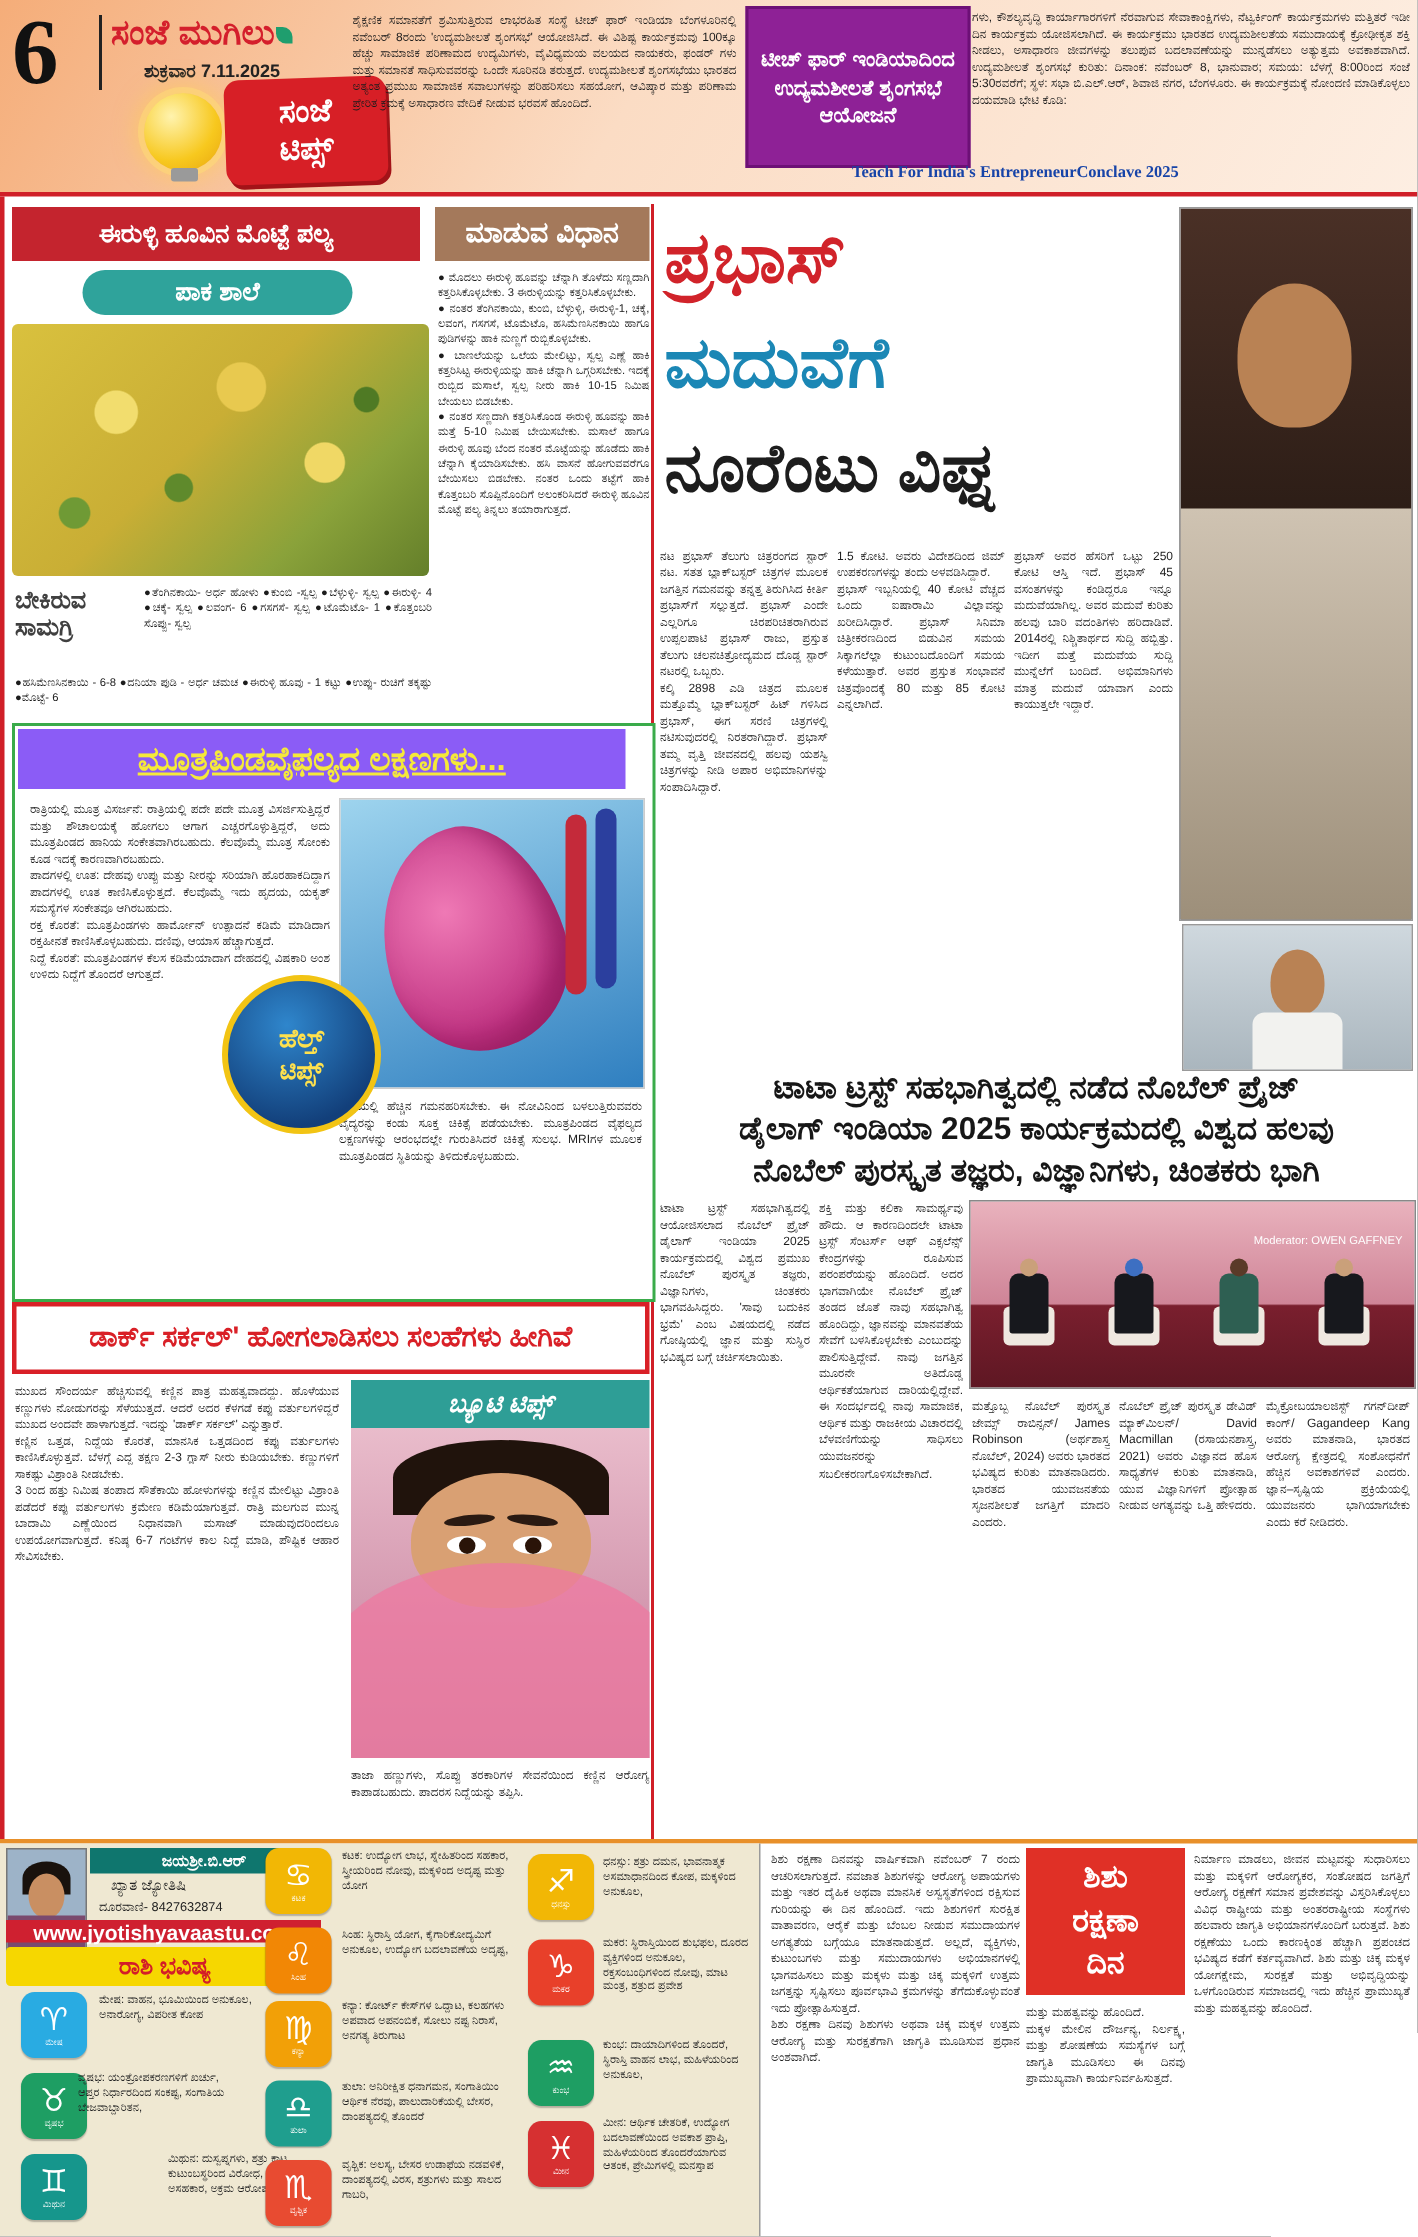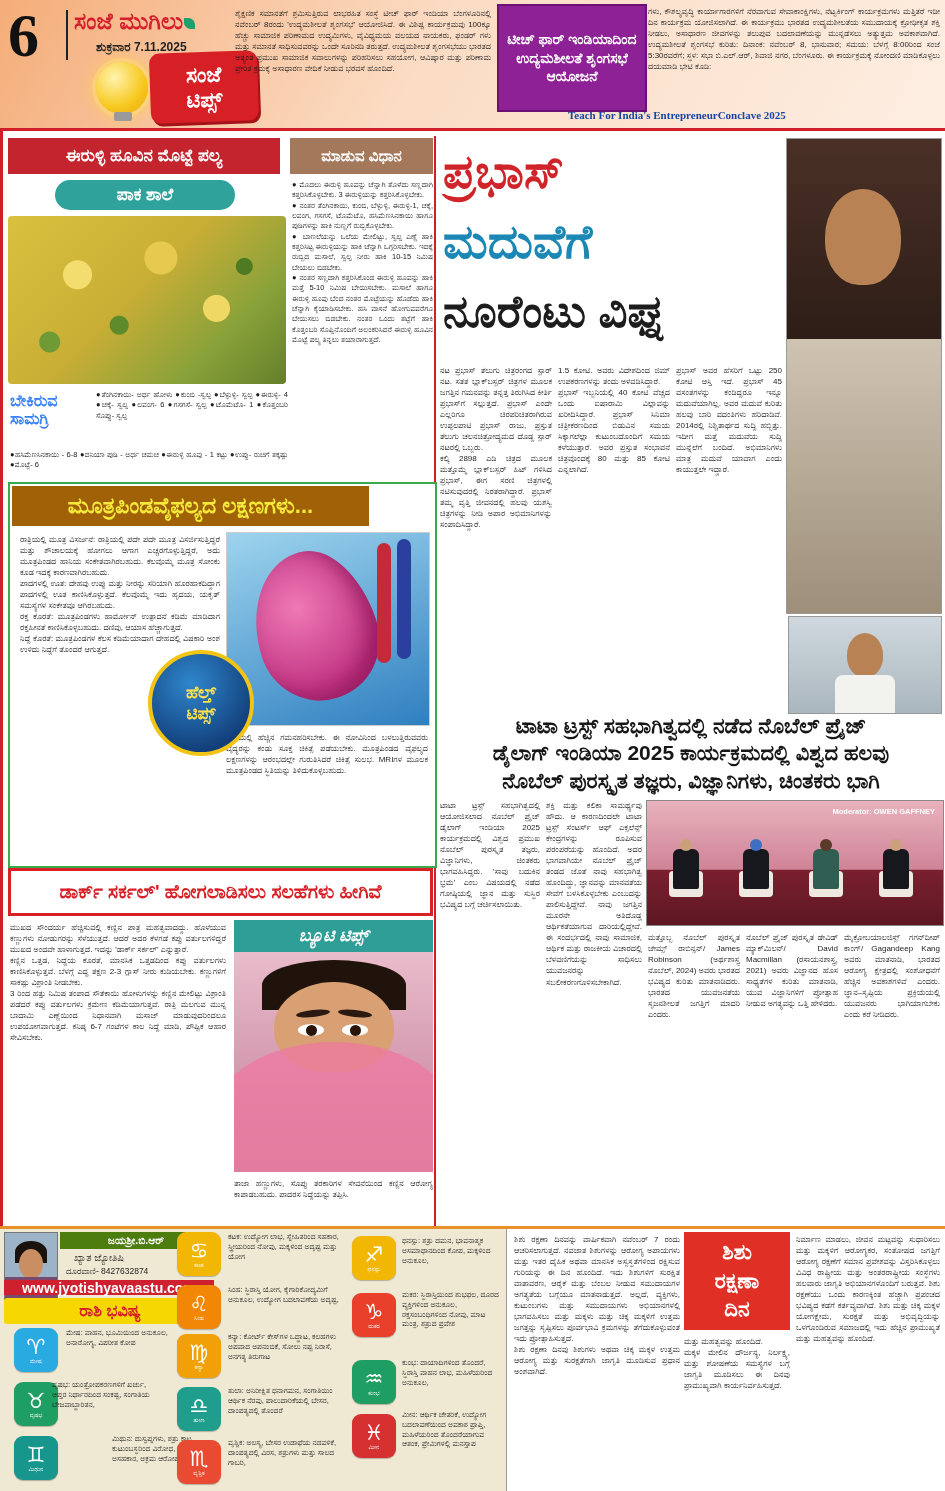--- a/index.html
+++ b/index.html
@@ -24,35 +24,35 @@
           display:flex;flex-direction:column;align-items:center;justify-content:center;white-space:pre-line;text-align:center;
           box-shadow:2px 3px 0 #a31318;}
   .pbox{left:497px;top:4px;width:142px;height:100px;background:#8e2196;border:2px solid #6d1076;
         color:#fff;font-weight:bold;font-size:14px;line-height:1.35;display:flex;align-items:center;justify-content:center;
         text-align:center;padding:2px;}
   .engline{left:568px;top:109px;font-size:11px;font-weight:bold;color:#1744a8;font-family:"Liberation Serif","DejaVu Serif",serif;}
   .redhr{background:#d01f28;}
   .orhr{background:#e8902a;}
   
   .rhead{left:8px;top:138px;width:272px;height:36px;background:#c4242e;font-size:17px;}
-  .rmeth{left:290px;top:138px;width:143px;height:36px;background:#a4795b;font-size:15px;}
+  .rmeth{left:290px;top:138px;width:143px;height:36px;background:#a4795b;font-size:19px;}
   .paka{left:55px;top:180px;width:180px;height:30px;background:#2fa39b;border-radius:15px;font-size:17px;}
   .food{left:8px;top:216px;width:278px;height:168px;border-radius:4px;
         background:
          radial-gradient(circle at 25% 35%,#f2dd6e 0 14px,transparent 15px),
          radial-gradient(circle at 55% 25%,#e8c94f 0 16px,transparent 17px),
          radial-gradient(circle at 75% 55%,#f0d865 0 13px,transparent 14px),
          radial-gradient(circle at 40% 65%,#5f8a2c 0 9px,transparent 10px),
          radial-gradient(circle at 85% 30%,#4f7a24 0 8px,transparent 9px),
          radial-gradient(circle at 15% 75%,#6f9a35 0 10px,transparent 11px),
          linear-gradient(135deg,#d9c13e,#c9ae35 45%,#8aa23a 75%,#647f2a);}
-  .ingl{left:10px;top:392px;width:84px;font-size:16px;font-weight:bold;color:#3b82f6;line-height:1.15;white-space:pre-line;}
+  .ingl{left:10px;top:392px;width:84px;font-size:16px;font-weight:bold;color:#404040;line-height:1.15;white-space:pre-line;}
   
   .kid{left:8px;top:482px;width:425px;height:382px;border:2px solid #3aab4a;background:#fff;}
-  .khead{left:2px;top:2px;width:357px;height:40px;background:#a16207;color:#f5e93a;font-size:22px;}
+  .khead{left:2px;top:2px;width:405px;height:40px;background:#8b5cf6;color:#f5e93a;font-size:22px;text-decoration:underline;}
   .kimg{left:216px;top:48px;width:202px;height:192px;background:linear-gradient(160deg,#9ed4ee,#2f7fc0);overflow:hidden;border:1px solid #ccc;}
   .kidney{position:absolute;left:28px;top:18px;width:120px;height:150px;background:radial-gradient(circle at 40% 35%,#ef79b5,#c03382 70%);
           border-radius:55% 45% 50% 50%/60% 60% 42% 42%;transform:rotate(-18deg);box-shadow:inset -10px -8px 18px rgba(120,10,70,.5);}
   .vessel{position:absolute;width:14px;height:120px;border-radius:8px;}
   .kbadge{left:138px;top:166px;width:98px;height:98px;border-radius:50%;background:radial-gradient(circle at 40% 30%,#2f86cc,#123f7a 75%);
           border:4px solid #f2c414;color:#ffe14d;font-weight:bold;font-size:17px;line-height:1.25;
           display:flex;align-items:center;justify-content:center;text-align:center;white-space:pre-line;z-index:5;}
   
   .bhead{left:8px;top:868px;width:419px;height:42px;border:3px solid #d92027;background:#fff;color:#d92027;font-size:19px;font-weight:bold;
          display:flex;align-items:center;justify-content:center;}
@@ -72,28 +72,28 @@
   .pface{position:absolute;left:38px;top:50px;width:76px;height:96px;background:#b98254;border-radius:50% 50% 45% 45%;}
   .phair{position:absolute;left:20px;top:20px;width:112px;height:130px;background:#1b120c;border-radius:50% 50% 30% 30%;z-index:-1;}
   .pgarb{position:absolute;left:0px;top:200px;width:154px;height:274px;background:linear-gradient(#cfc3b2,#9d8f7a);}
   .psmall{left:788px;top:616px;width:152px;height:96px;background:linear-gradient(#cfd8de,#aab6be);overflow:hidden;border:1px solid #999;}
   .nhead{left:440px;top:712px;width:502px;height:84px;font-size:21px;font-weight:bold;color:#171717;text-align:center;line-height:1.3;white-space:pre-line;}
   .npanel{left:646px;top:800px;width:296px;height:124px;overflow:hidden;border:1px solid #888;
           background:linear-gradient(#e9b2bd,#cf8497 55%,#7a1f2e 56%,#5e1723);}
   .fig{position:absolute;width:26px;height:40px;background:#17181d;border-radius:6px 6px 2px 2px;}
   .fighead{position:absolute;width:12px;height:12px;border-radius:50%;background:#caa07a;}
   .chair{position:absolute;width:34px;height:26px;background:#efe8e0;border-radius:4px;bottom:28px;}
-  .modtxt{position:absolute;right:8px;top:6px;color:#fff;font-size:7.5px;font-weight:bold;}
+  .modtxt{position:absolute;right:8px;top:21px;color:#fff;font-size:7.5px;font-weight:normal;}
   
   .horbg{left:0;top:1229px;width:506px;height:262px;background:#efe8d2;}
   .aphoto{left:4px;top:1232px;width:52px;height:86px;background:#9db3c8;overflow:hidden;border:1px solid #777;}
   .aface{position:absolute;left:14px;top:16px;width:24px;height:30px;background:#c98f62;border-radius:50%;}
   .ahair{position:absolute;left:10px;top:8px;width:32px;height:22px;background:#19120d;border-radius:50% 50% 0 0;}
   .asaree{position:absolute;left:0;top:44px;width:52px;height:42px;background:#7a4a6e;}
-  .aname{left:60px;top:1232px;width:152px;height:17px;background:#4d7c0f;color:#fff;font-weight:bold;font-size:10.5px;
+  .aname{left:60px;top:1232px;width:152px;height:17px;background:#0f766e;color:#fff;font-weight:bold;font-size:10.5px;
          display:flex;align-items:center;justify-content:center;}
   .atitle{left:74px;top:1252px;font-size:10px;font-weight:normal;color:#222;}
   .aphone{left:66px;top:1266px;font-size:8.5px;color:#222;}
   .asite{left:4px;top:1280px;width:210px;height:15px;background:#cf2030;color:#fff;font-weight:bold;font-size:14px;
          display:flex;align-items:center;justify-content:center;}
   .rashi{left:4px;top:1298px;width:212px;height:26px;background:#f6d700;color:#d31d28;font-weight:bold;font-size:16px;
          display:flex;align-items:center;justify-content:center;border-radius:3px;}
   .zic{width:44px;height:44px;border-radius:9px;color:#fff;display:flex;flex-direction:column;align-items:center;justify-content:center;
        box-shadow:0 1px 1px rgba(0,0,0,.25);}
   .zic .g{font-size:21px;line-height:1;}

